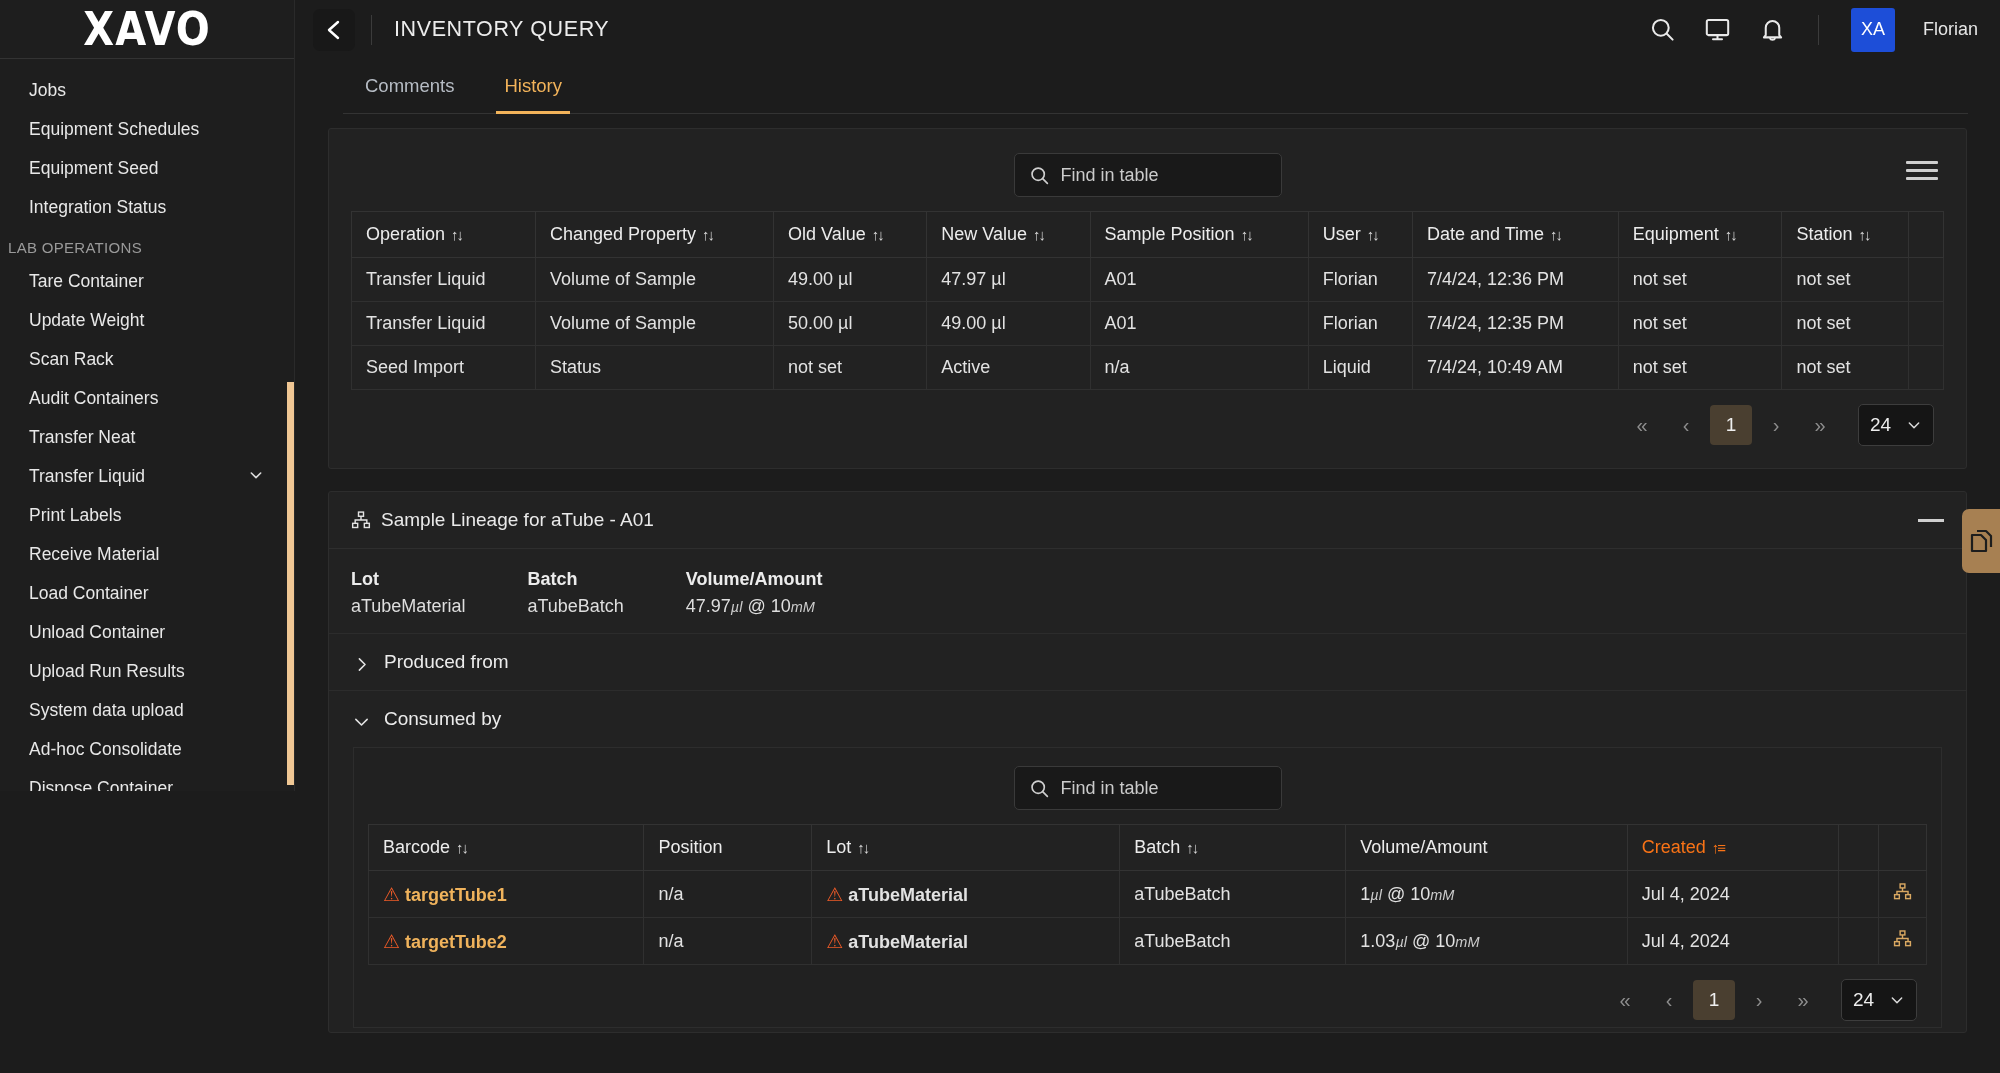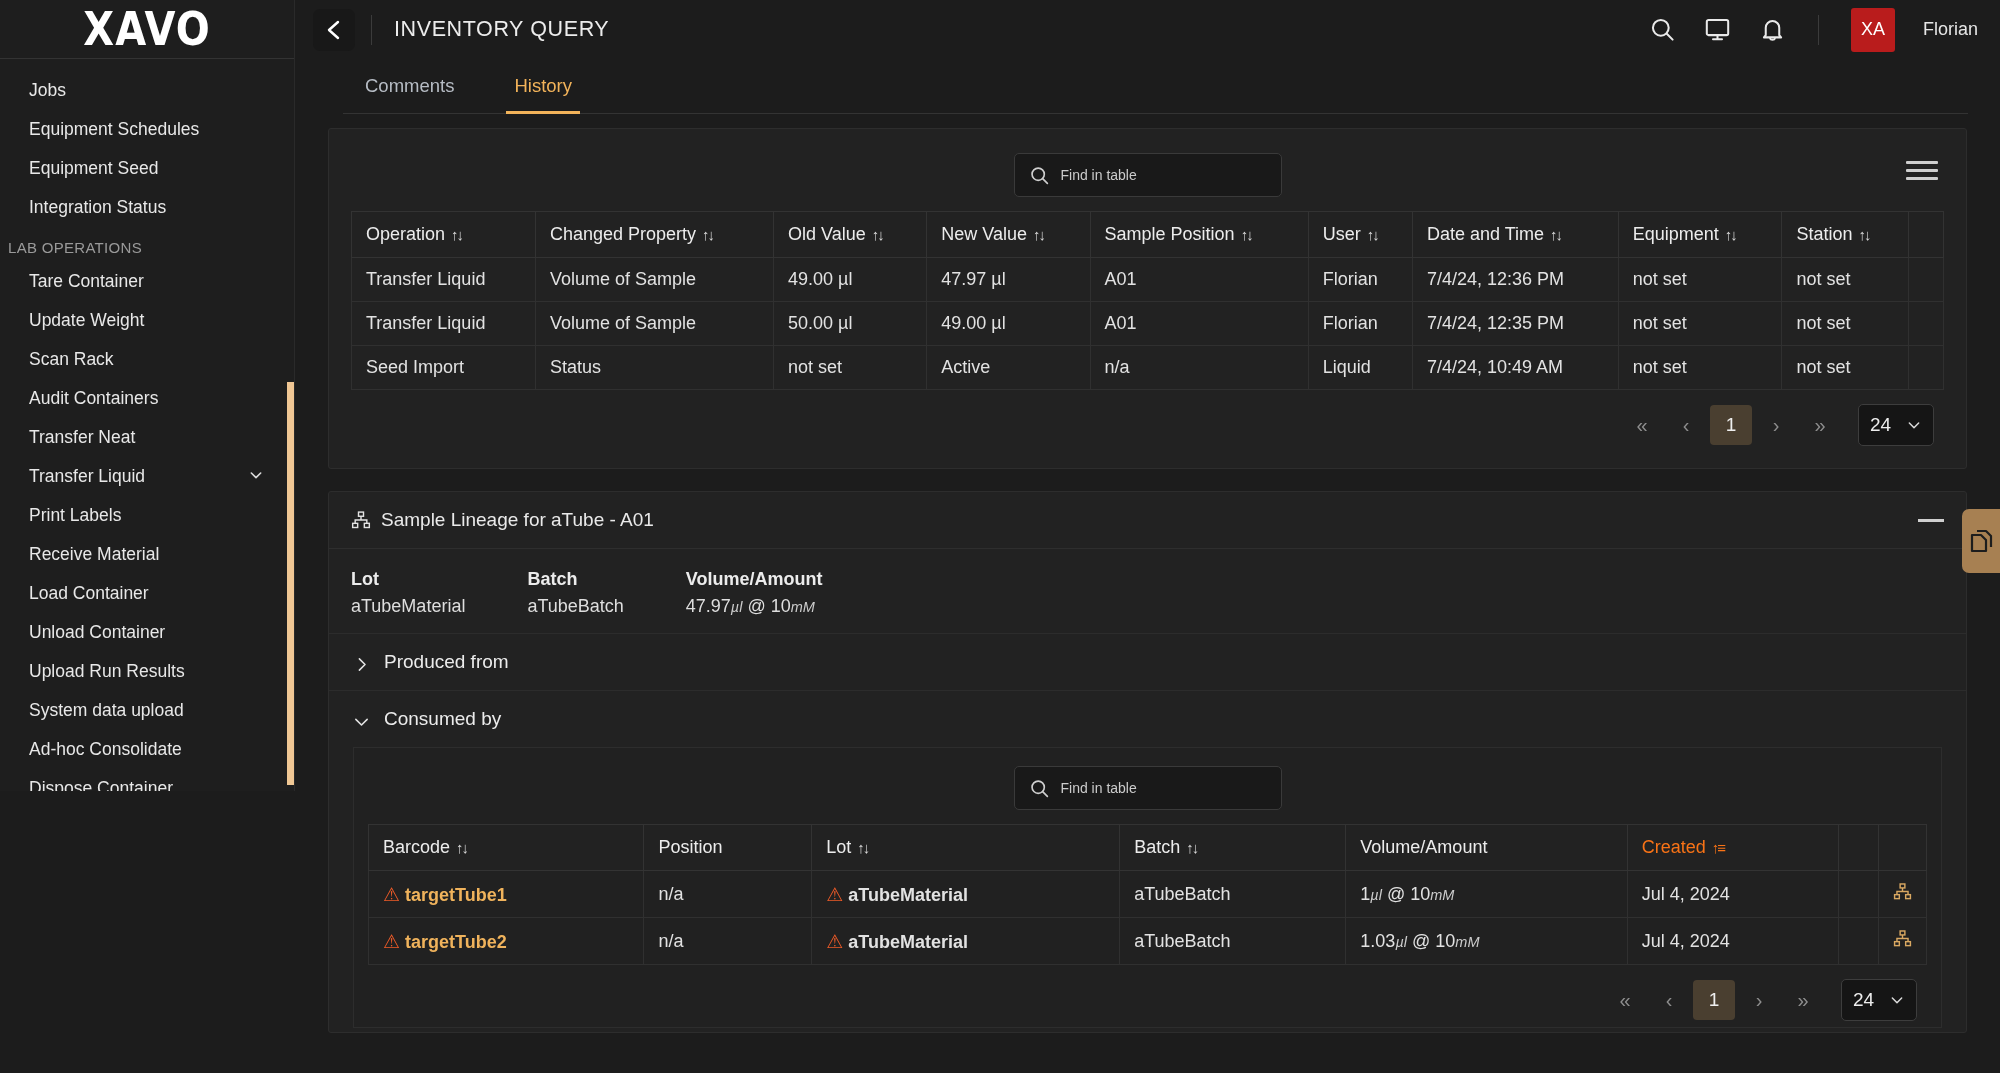--- a/index.html
+++ b/index.html
@@ -75,30 +75,30 @@
     display: flex; align-items: center; justify-content: center;
     cursor: pointer;
   }
   .vdiv { width: 1px; height: 30px; background: #3b3b3b; margin: 0 22px 0 16px; }
   .page-title {
     font-size: 21.5px; letter-spacing: .6px; color: #ececec; font-weight: 400;
   }
   .top-right { margin-left: auto; display: flex; align-items: center; gap: 28px; }
   .ticon { cursor: pointer; display: flex; align-items: center; }
   .avatar {
-    width: 44px; height: 44px; background: #b91c1c;
+    width: 44px; height: 44px; background: #1d4ed8;
     display: flex; align-items: center; justify-content: center;
     font-size: 18px; color: #fff; border-radius: 3px;
   }
   .uname { font-size: 18px; color: #e6e6e6; }
 
   
   .tabs-wrap { padding: 0 32px 0 48px; background:#1c1c1c; }
   .tabs {
-    display: flex; gap: 44px;
+    display: flex; gap: 34px;
     border-bottom: 1px solid #333;
     padding-left: 14px;
   }
   .tab {
     padding: 16px 8px 14px;
     font-size: 18.5px; color: #b6bcc4; cursor: pointer;
     border-bottom: 3px solid transparent;
     margin-bottom: -1px;
   }
   .tab.active { color: #f2b35a; border-bottom-color: #f2b35a; }
@@ -114,21 +114,21 @@
 
   .search-row { display: flex; align-items: center; justify-content: center; position: relative; padding: 6px 0 14px; }
   .search-box {
     width: 268px; height: 44px;
     background: #191919;
     border: 1px solid #3a3a3a;
     border-radius: 5px;
     display: flex; align-items: center; gap: 11px;
     padding: 0 14px;
   }
-  .search-box .ph { font-size: 14px; color: #cbcbcb; }
+  .search-box .ph { font-size: 18px; color: #cbcbcb; }
   .menu-btn {
     position: absolute; right: 6px; top: 14px;
     width: 32px; cursor: pointer;
     display: flex; flex-direction: column; gap: 5px;
   }
   .menu-btn span { display:block; height: 3px; background: #cfcfcf; border-radius: 1px; }
 
   
   table { border-collapse: collapse; width: 100%; }
   .tbl th {

